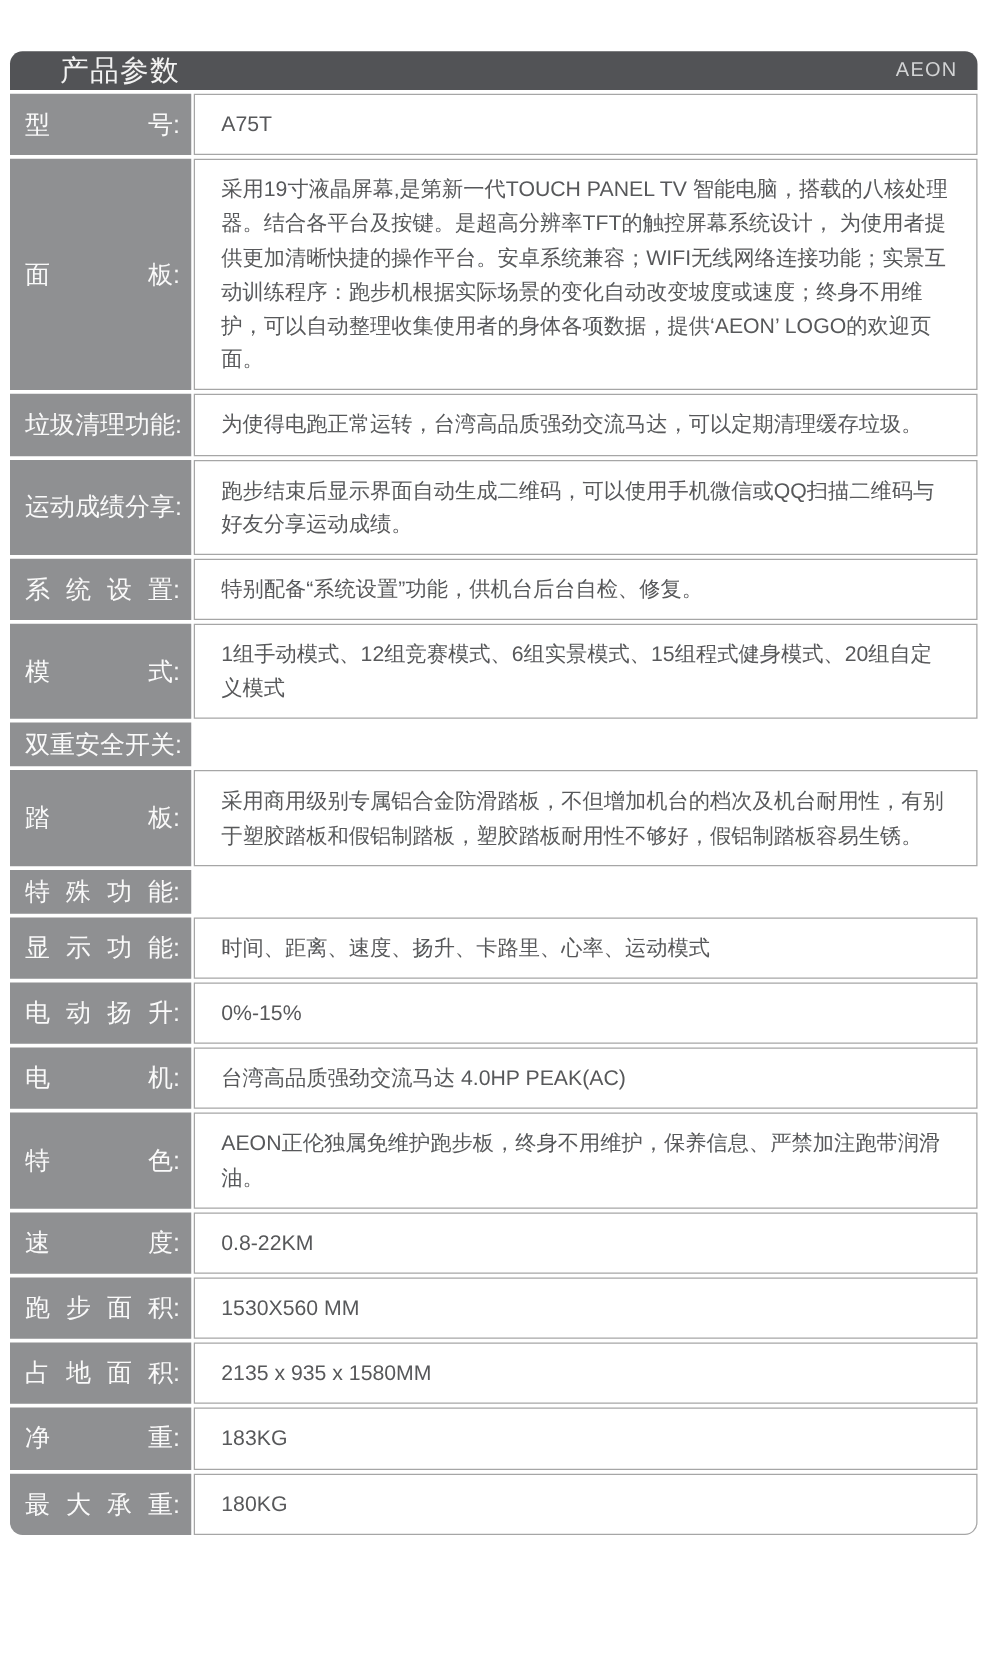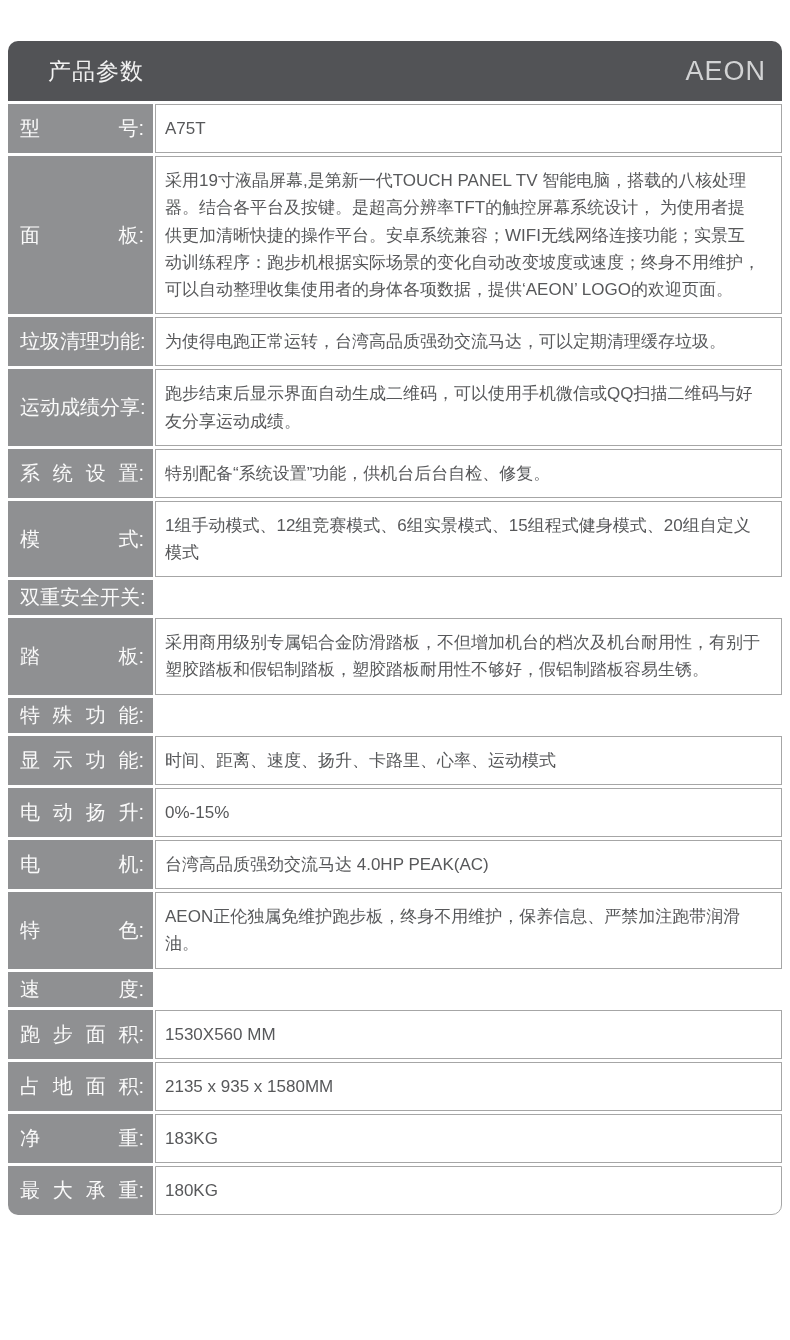--- a/index.html
+++ b/index.html
@@ -13,35 +13,35 @@
     box-sizing: border-box;
     padding: 41px 8px 4px 8px;
     background: #ffffff;
   }
   .spec-table {
     width: 100%;
   }
   .spec-header {
     background: #525356;
     border-radius: 10px 10px 0 0;
-    height: 60px;
+    height: 31px;
     display: flex;
     align-items: center;
     justify-content: space-between;
     padding: 0 16px 0 40px;
     box-sizing: border-box;
   }
   .spec-title {
     color: #f2f2f2;
     font-size: 23px;
     letter-spacing: 1px;
   }
   .spec-brand {
     color: #d2d3d4;
-    font-size: 27px;
+    font-size: 16px;
     letter-spacing: 1px;
   }
   .rows {
     display: block;
   }
   .row {
     display: flex;
     align-items: stretch;
     margin-top: 3px;
   }
@@ -62,21 +62,21 @@
     justify-content: space-between;
     white-space: nowrap;
   }
   .value-cell {
     flex: 1;
     background: #ffffff;
     border: 1px solid #a6a6a6;
     margin-left: 2px;
     display: flex;
     align-items: center;
-    padding: 10px 20px 10px 9px;
+    padding: 10px 20px 10px 21px;
     box-sizing: border-box;
     min-height: 48px;
     color: #57585a;
     font-size: 17px;
     line-height: 1.6;
   }
   .row:last-child .label-cell { border-radius: 0 0 0 10px; }
   .row:last-child .value-cell { border-radius: 0 0 10px 0; }
 </style>
 </head>
@@ -259,20 +259,23 @@
     </div>
   </div>
 
   <div class="row">
     <div class="label-cell">
       <span class="label-justify">
               <span>速</span>
               <span>度:</span>
             </span>
     </div>
+    <div class="value-cell">
+      <span class="value-text">0.8-22KM</span>
+    </div>
   </div>
 
   <div class="row">
     <div class="label-cell">
       <span class="label-justify">
               <span>跑</span>
               <span>步</span>
               <span>面</span>
               <span>积:</span>
             </span>

